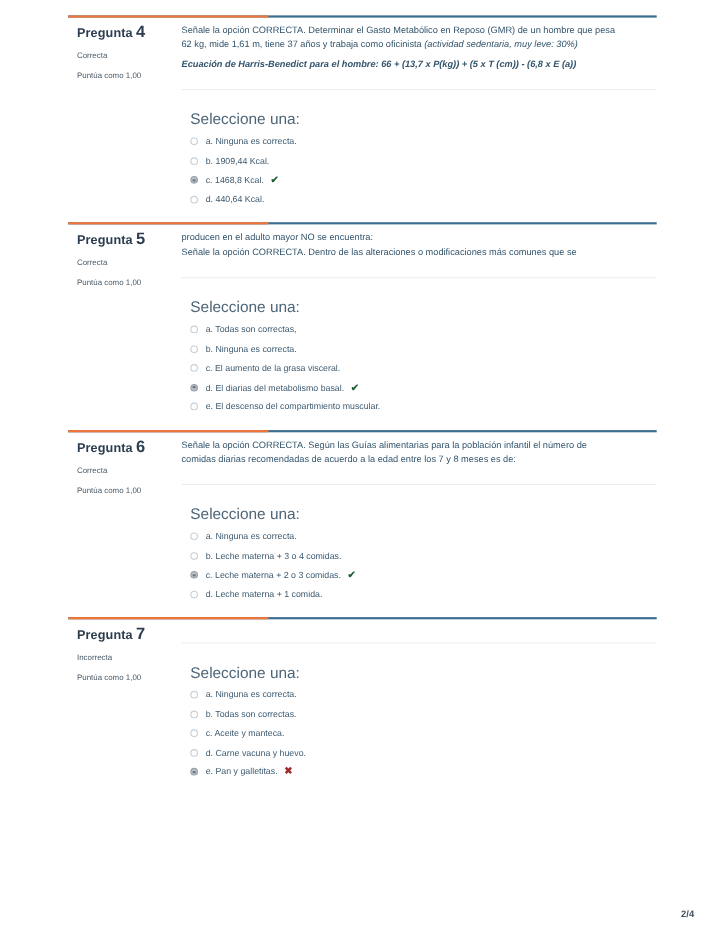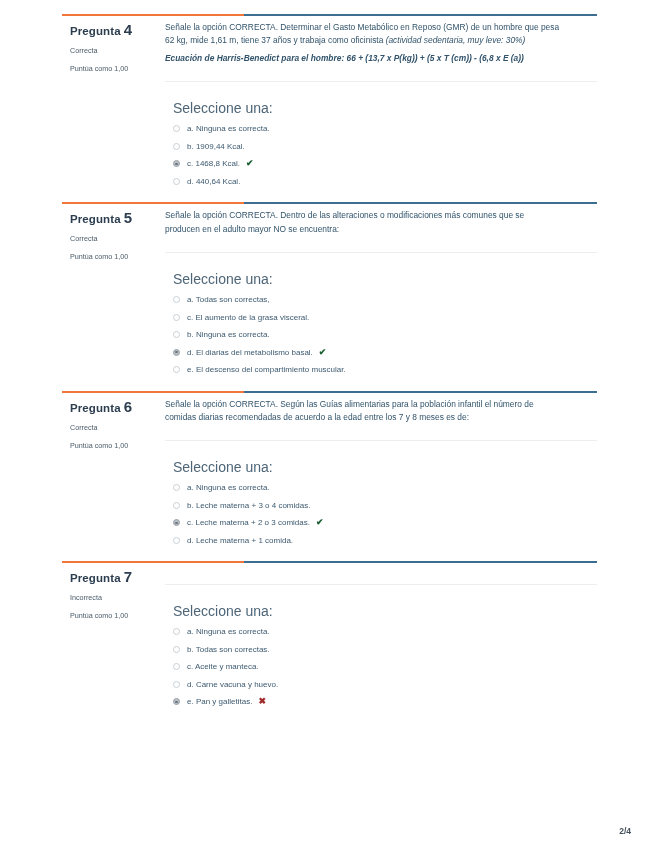--- a/index.html
+++ b/index.html
@@ -226,37 +226,37 @@
       <div class="question">
         <div class="topbar"></div>
         <div class="qbody">
           <div class="qinfo">
             <div class="qtitle"><span>Pregunta</span><span class="qnum">5</span></div>
             <div class="qstate">Correcta</div>
             <div class="qgrade">Puntúa como 1,00</div>
           </div>
           <div class="qcontent">
             <div class="qtext">
+              <span class="line">producen en el adulto mayor NO se encuentra:</span>
               <span class="line">Señale la opción CORRECTA. Dentro de las alteraciones o modificaciones más comunes que se</span>
-              <span class="line">producen en el adulto mayor NO se encuentra:</span>
             </div>
             <div class="qdivider"></div>
             <div class="answers">
               <div class="answers-label">Seleccione una:</div>
               <div class="option">
                 <span class="radio"></span>
                 <span class="opt-text">a. Todas son correctas,</span>
               </div>
               <div class="option">
                 <span class="radio"></span>
+                <span class="opt-text">b. Ninguna es correcta.</span>
+              </div>
+              <div class="option">
+                <span class="radio"></span>
                 <span class="opt-text">c. El aumento de la grasa visceral.</span>
-              </div>
-              <div class="option">
-                <span class="radio"></span>
-                <span class="opt-text">b. Ninguna es correcta.</span>
               </div>
               <div class="option">
                 <span class="radio checked"></span>
                 <span class="opt-text">d. El diarias del metabolismo basal.</span>
                 <span class="mark ok">✔</span>
               </div>
               <div class="option">
                 <span class="radio"></span>
                 <span class="opt-text">e. El descenso del compartimiento muscular.</span>
               </div>

